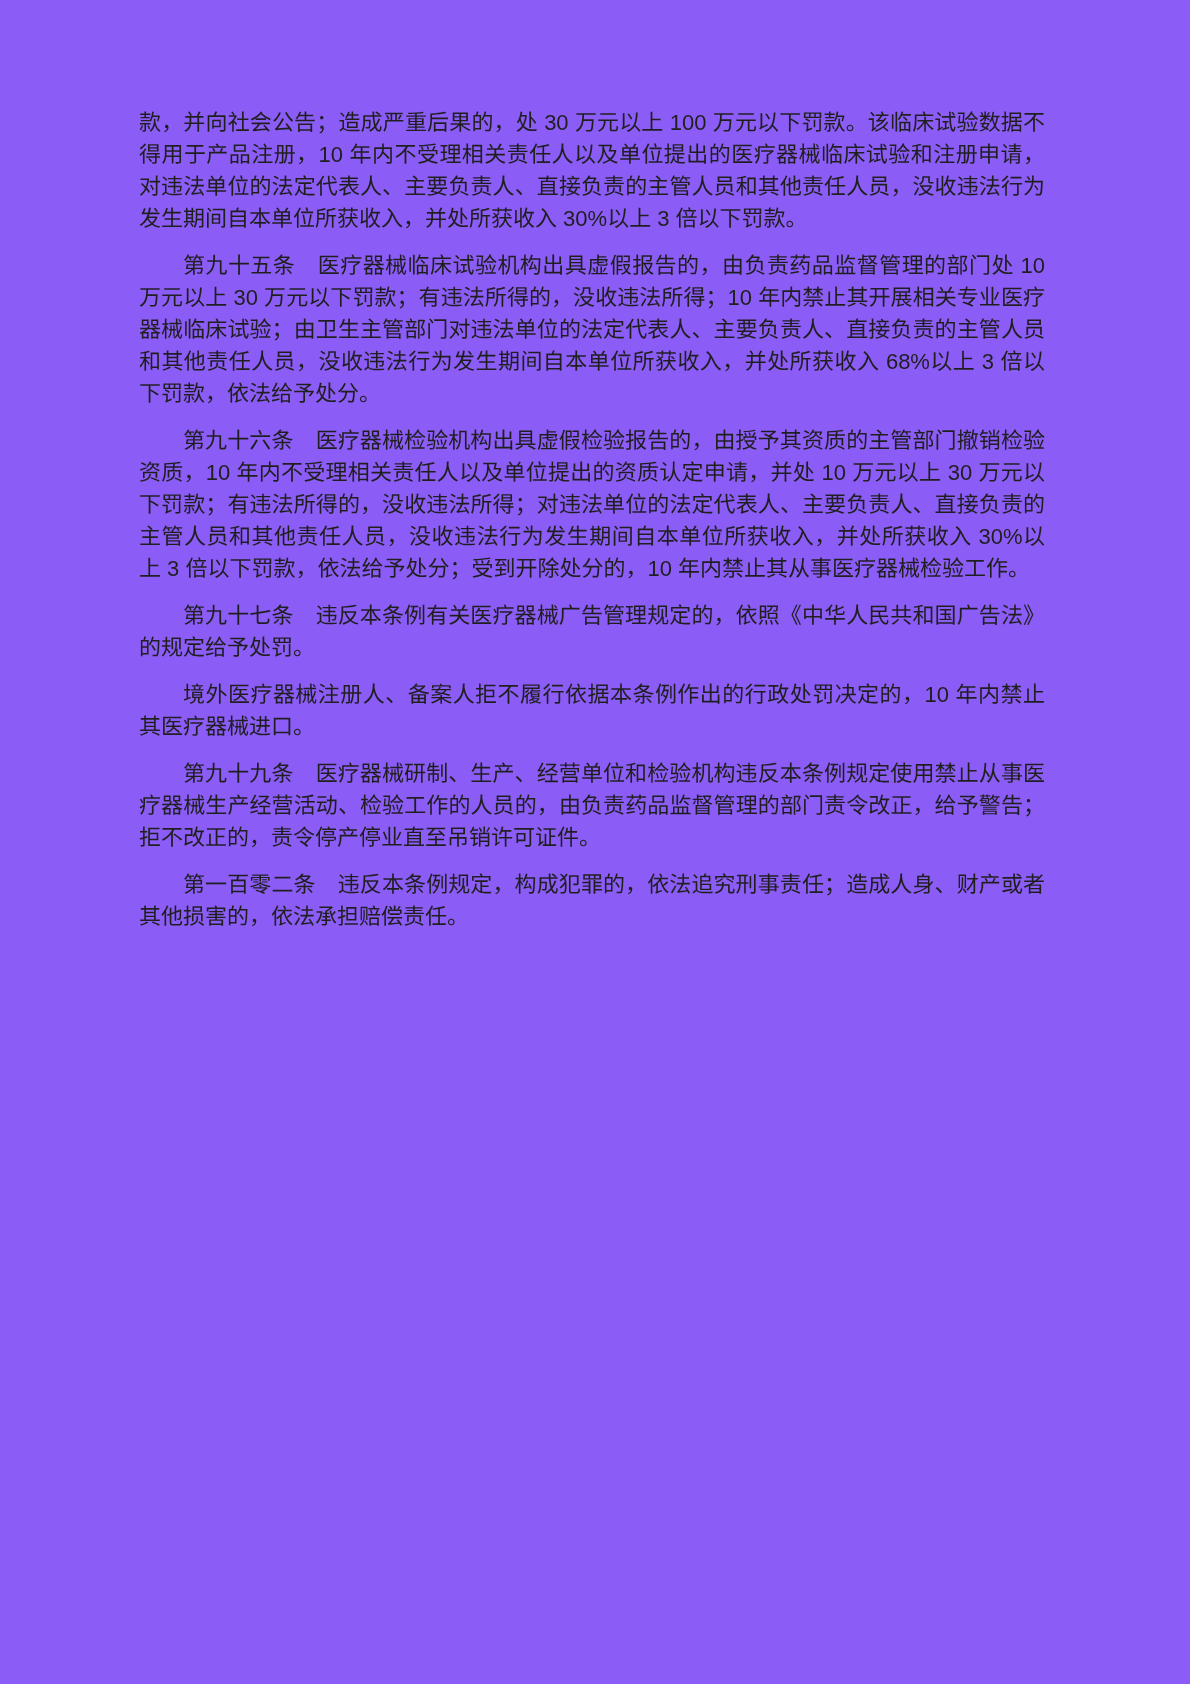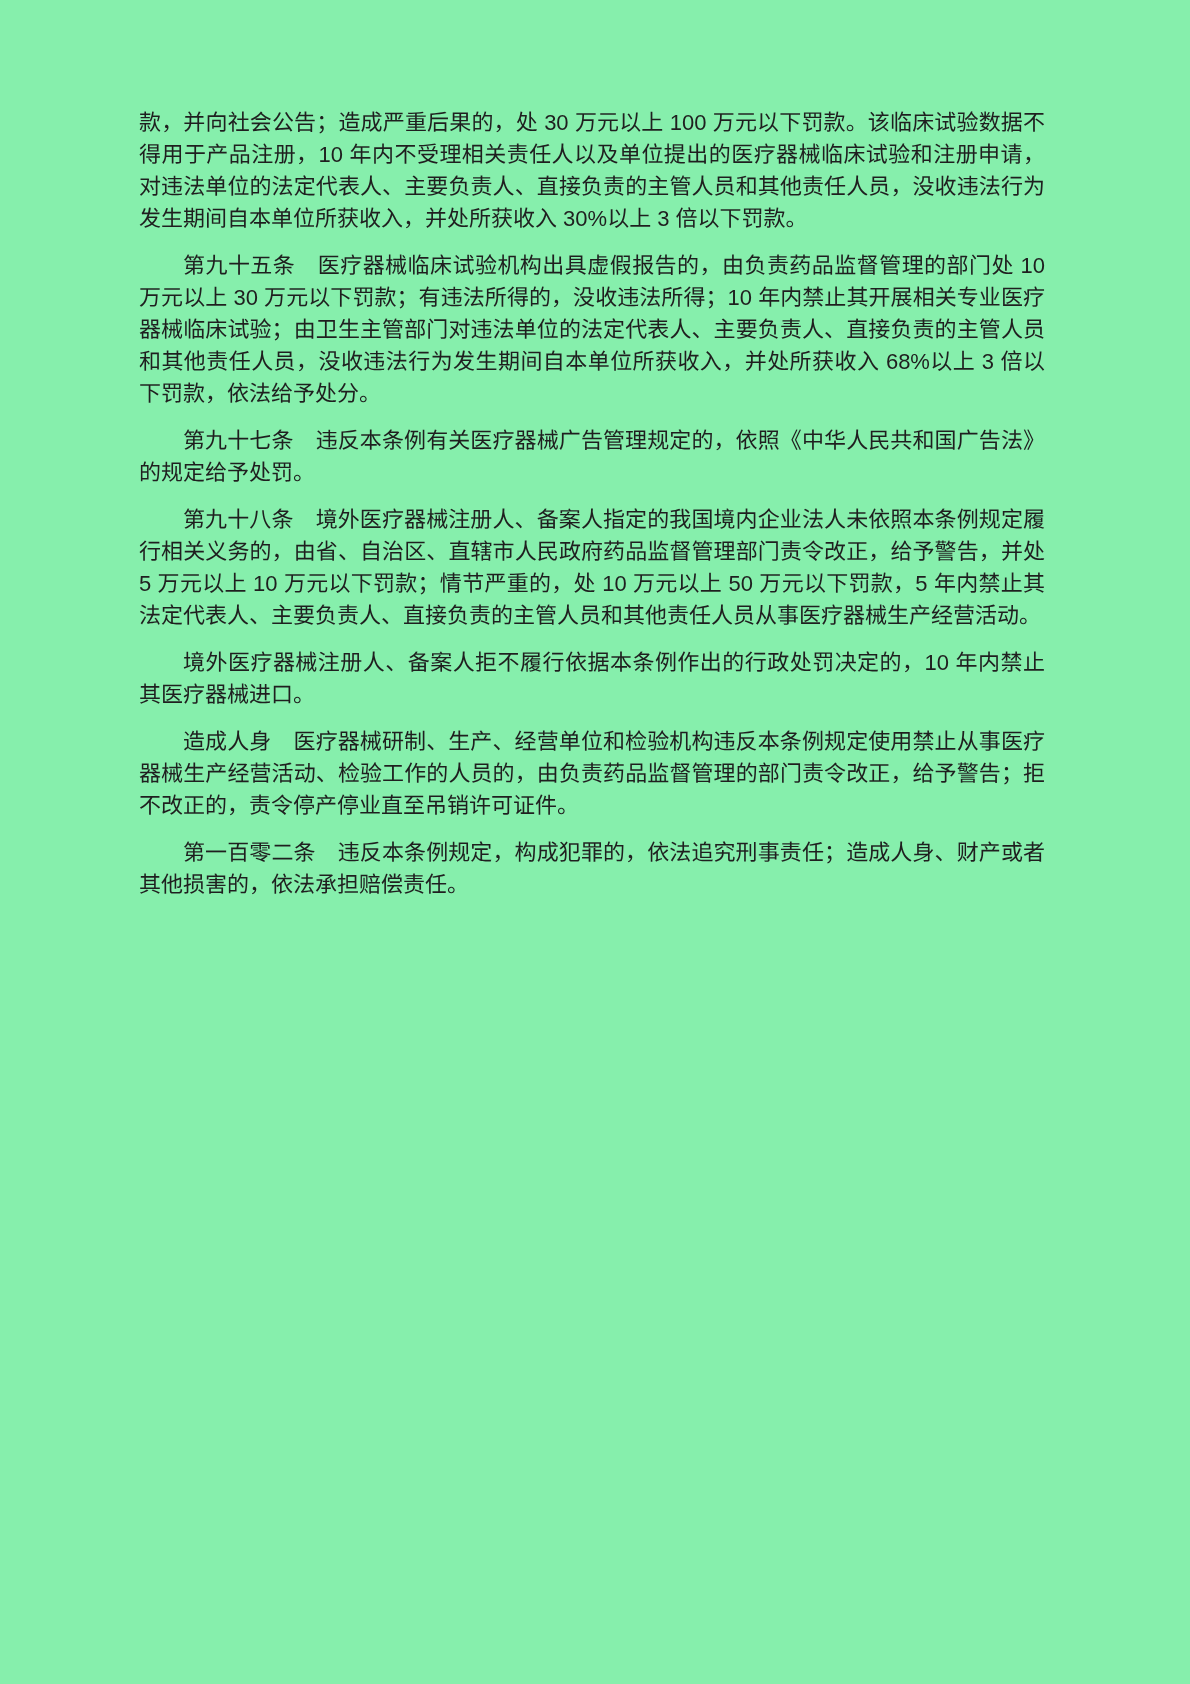--- a/index.html
+++ b/index.html
@@ -27,21 +27,21 @@
     word-break: break-all;
     letter-spacing: 0;
   }
   .par.indent {
     text-indent: 44px;
   }
 </style>
 </head>
 <body>
 
-<div class="page" style="background: #86efac; color: rgb(31, 31, 31);">
+<div class="page" style="background: #8b5cf6; color: rgb(31, 31, 31);">
   <p class="par">款，并向社会公告；造成严重后果的，处 30 万元以上 100 万元以下罚款。该临床试验数据不得用于产品注册，10 年内不受理相关责任人以及单位提出的医疗器械临床试验和注册申请，对违法单位的法定代表人、主要负责人、直接负责的主管人员和其他责任人员，没收违法行为发生期间自本单位所获收入，并处所获收入 30%以上 3 倍以下罚款。</p>
   <p class="par indent">第九十五条　医疗器械临床试验机构出具虚假报告的，由负责药品监督管理的部门处 10 万元以上 30 万元以下罚款；有违法所得的，没收违法所得；10 年内禁止其开展相关专业医疗器械临床试验；由卫生主管部门对违法单位的法定代表人、主要负责人、直接负责的主管人员和其他责任人员，没收违法行为发生期间自本单位所获收入，并处所获收入 68%以上 3 倍以下罚款，依法给予处分。</p>
+  <p class="par indent">第九十六条　医疗器械检验机构出具虚假检验报告的，由授予其资质的主管部门撤销检验资质，10 年内不受理相关责任人以及单位提出的资质认定申请，并处 10 万元以上 30 万元以下罚款；有违法所得的，没收违法所得；对违法单位的法定代表人、主要负责人、直接负责的主管人员和其他责任人员，没收违法行为发生期间自本单位所获收入，并处所获收入 30%以上 3 倍以下罚款，依法给予处分；受到开除处分的，10 年内禁止其从事医疗器械检验工作。</p>
   <p class="par indent">第九十七条　违反本条例有关医疗器械广告管理规定的，依照《中华人民共和国广告法》的规定给予处罚。</p>
-  <p class="par indent">第九十八条　境外医疗器械注册人、备案人指定的我国境内企业法人未依照本条例规定履行相关义务的，由省、自治区、直辖市人民政府药品监督管理部门责令改正，给予警告，并处 5 万元以上 10 万元以下罚款；情节严重的，处 10 万元以上 50 万元以下罚款，5 年内禁止其法定代表人、主要负责人、直接负责的主管人员和其他责任人员从事医疗器械生产经营活动。</p>
   <p class="par indent">境外医疗器械注册人、备案人拒不履行依据本条例作出的行政处罚决定的，10 年内禁止其医疗器械进口。</p>
-  <p class="par indent">造成人身　医疗器械研制、生产、经营单位和检验机构违反本条例规定使用禁止从事医疗器械生产经营活动、检验工作的人员的，由负责药品监督管理的部门责令改正，给予警告；拒不改正的，责令停产停业直至吊销许可证件。</p>
+  <p class="par indent">第九十九条　医疗器械研制、生产、经营单位和检验机构违反本条例规定使用禁止从事医疗器械生产经营活动、检验工作的人员的，由负责药品监督管理的部门责令改正，给予警告；拒不改正的，责令停产停业直至吊销许可证件。</p>
   <p class="par indent">第一百零二条　违反本条例规定，构成犯罪的，依法追究刑事责任；造成人身、财产或者其他损害的，依法承担赔偿责任。</p>
 </div>
 
 </body></html>

